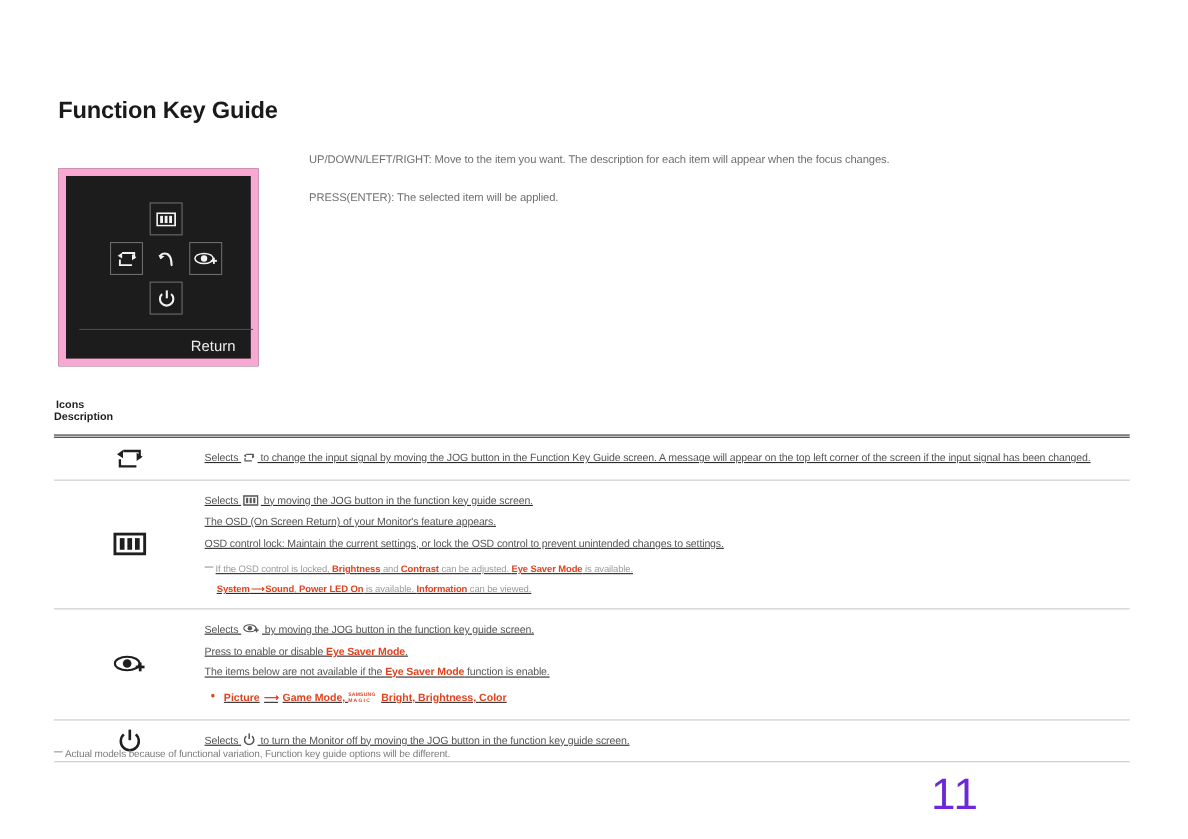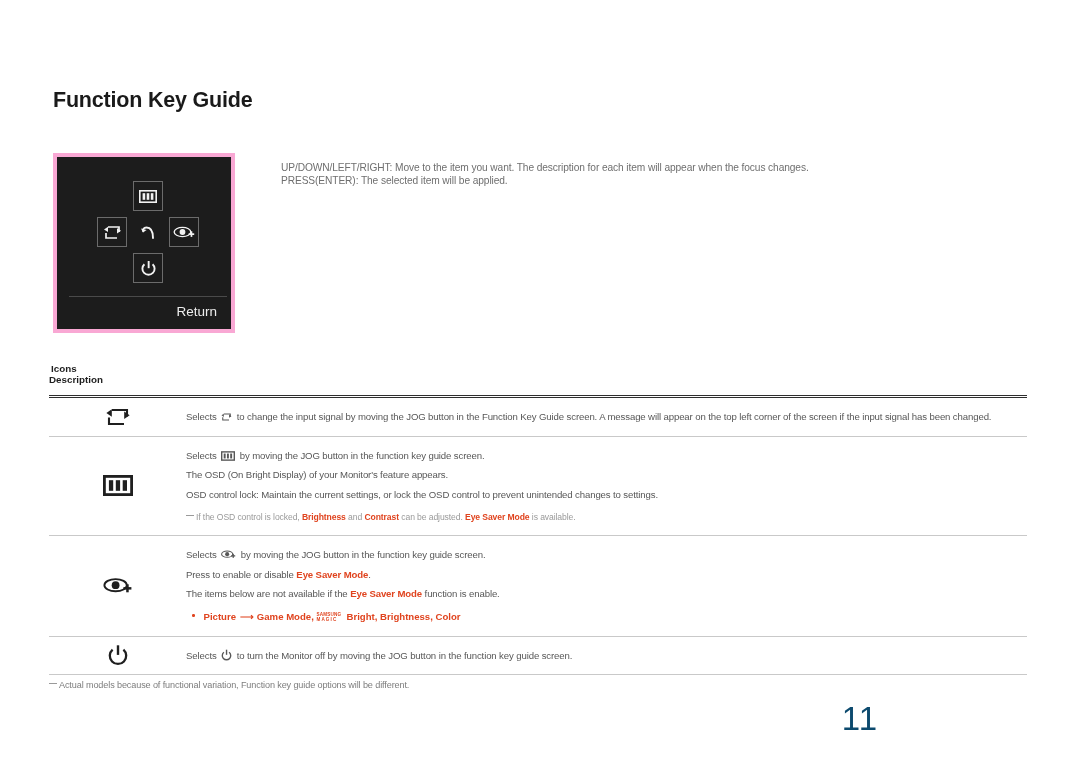--- a/index.html
+++ b/index.html
@@ -54,21 +54,21 @@
   }
 
   
   .osd-panel {
     position: absolute;
     left: 53px;
     top: 153px;
     width: 182px;
     height: 180px;
     background: #1c1c1c;
-    border: 4px solid #f9a8d4;
+    border: 7px solid #f9a8d4;
     box-sizing: border-box;
   }
   .osd-cross {
     position: absolute;
     left: 0; top: 6px;
     width: 182px;
     height: 115px;
   }
   .key-box {
     position: absolute;
@@ -105,21 +105,21 @@
 
   
   .side-text {
     position: absolute;
     left: 281px;
     font-size: 10.2px;
     color: #6f6f6f;
     letter-spacing: -0.1px;
     white-space: nowrap;
   }
-  .side-text.l1 { top: 162px; }
+  .side-text.l1 { top: 140px; }
   .side-text.l2 { top: 175px; }
 
   
   .tbl {
     position: absolute;
     left: 49px;
     top: 363px;
     width: 978px;
   }
   .tbl-head {
@@ -138,20 +138,21 @@
     height: 1px;
     background: #ffffff;
   }
   .rule-thin {
     height: 1px;
     background: #c9c9c9;
   }
   .tbl-row {
     display: flex;
     align-items: center;
+    text-decoration: underline;
   }
   .cell-icon {
     width: 137px;
     flex: none;
     display: flex;
     align-items: center;
     justify-content: center;
     align-self: center;
   }
   .cell-desc {
@@ -225,24 +226,24 @@
     position: absolute;
     left: 49px;
     top: 680px;
     font-size: 9.1px;
     color: #7d7d7d;
     letter-spacing: -0.12px;
     white-space: nowrap;
   }
   .page-num {
     position: absolute;
-    right: 48px;
+    right: 36px;
     top: 700px;
-    font-size: 33px;
-    color: #0c4a6e;
+    font-size: 40px;
+    color: #6d28d9;
     letter-spacing: 1px;
     font-weight: 300;
   }
 
   svg { display: block; }
 </style>
 </head>
 <body>
 
 <div class="page">
@@ -356,25 +357,28 @@
       </div>
       <div class="cell-desc">
         <div class="line">
           <span>Selects </span><span class="ic"><svg width="14" height="10" viewBox="0 0 16 11">
                 <rect x="0.8" y="0.8" width="14.4" height="9.4" fill="none" stroke="#575757" stroke-width="1.6"></rect>
                 <rect x="3.1" y="2.7" width="2.2" height="5.6" fill="#575757"></rect>
                 <rect x="6.8" y="2.7" width="2.2" height="5.6" fill="#575757"></rect>
                 <rect x="10.5" y="2.7" width="2.2" height="5.6" fill="#575757"></rect>
               </svg></span><span> by moving the JOG button in the function key guide screen.</span>
         </div>
-        <div class="line">The OSD (On Bright Display) of your Monitor's feature appears.</div>
+        <div class="line">The OSD (On Screen Return) of your Monitor's feature appears.</div>
         <div class="line">OSD control lock: Maintain the current settings, or lock the OSD control to prevent unintended changes to settings.</div>
 
         <div class="sub-note" style="margin-top:4px;">
           <span class="note-dash"></span><span>If the OSD control is locked, </span><span class="r">Brightness</span><span> and </span><span class="r">Contrast</span><span> can be adjusted. </span><span class="r">Eye Saver Mode</span><span> is available.</span>
+        </div>
+        <div class="sub-note indent">
+          <span class="r">System</span><span class="r arrow"> ⟶ </span><span class="r">Sound</span><span>, </span><span class="r">Power LED On</span><span> is available. </span><span class="r">Information</span><span> can be viewed.</span>
         </div>
       </div>
     </div>
     <div class="rule-thin"></div>
 
     <div class="tbl-row">
       <div class="cell-icon">
         <span>
           <svg width="30" height="20" viewBox="0 0 30 20">
             <ellipse cx="12.6" cy="9.2" rx="11.2" ry="6.1" fill="none" stroke="#1f1f1f" stroke-width="1.9"></ellipse>

